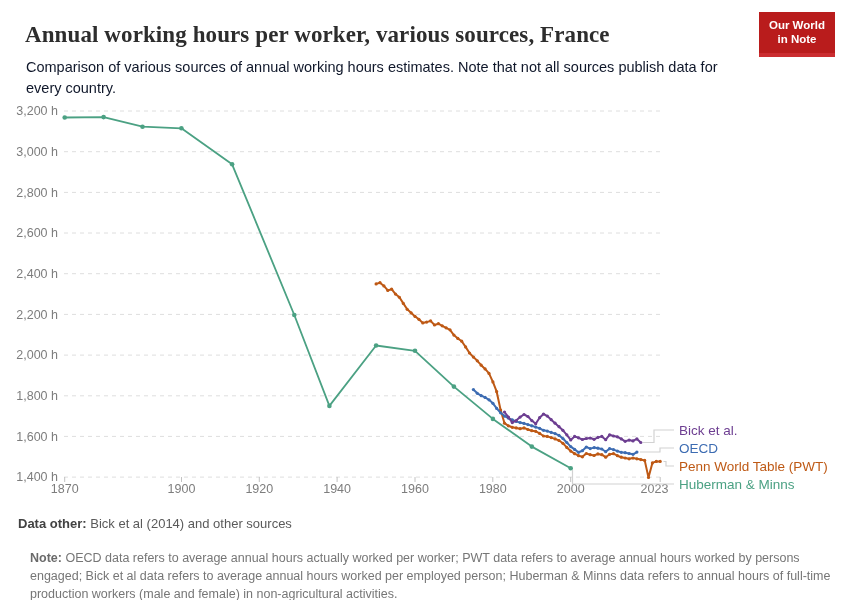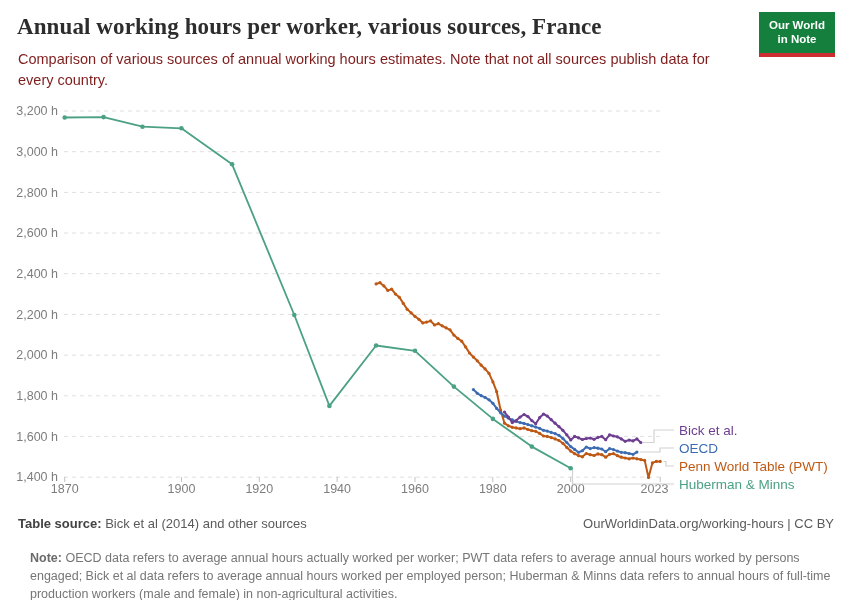--- a/index.html
+++ b/index.html
@@ -1,22 +1,22 @@
 <!DOCTYPE html>
 <html><head>
 <meta charset="utf-8">
 <style>
   html,body{margin:0;padding:0;background:#fff;}
   .page{position:relative;width:850px;height:600px;background:#ffffff;overflow:hidden;
         font-family:"Liberation Sans","DejaVu Sans",sans-serif;}
-  .title{position:absolute;left:17px;top:14px;margin:0;font-family:"Liberation Serif","DejaVu Serif",serif;
+  .title{position:absolute;left:17px;top:14px;margin:8px;font-family:"Liberation Serif","DejaVu Serif",serif;
          font-size:23px;font-weight:700;color:#2d2d2d;letter-spacing:.1px;}
-  .subtitle{position:absolute;left:18px;top:49px;width:724px;margin:0;font-size:14.5px;
-            line-height:1.42;color:#7f1d1d;}
-  .logo{position:absolute;right:15px;top:12px;width:68px;background:#15803d;color:#fff;
+  .subtitle{position:absolute;left:18px;top:49px;width:724px;margin:8px;font-size:14.5px;
+            line-height:1.42;color:#0f172a;}
+  .logo{position:absolute;right:15px;top:12px;width:68px;background:#b91c1c;color:#fff;
         text-align:center;font-size:11.5px;font-weight:700;line-height:1.25;
         padding:6px 4px 6px;border-bottom:4px solid #cb2d30;}
   .logo span{display:block;}
   svg.chart{position:absolute;left:0;top:0;}
   svg text{font-family:"Liberation Sans","DejaVu Sans",sans-serif;}
   .ticklbl{font-size:12.5px;fill:#7d7d7d;}
   .legend-label{font-size:13.5px;}
   .src-row{position:absolute;left:18px;right:16px;top:516px;display:flex;
            justify-content:space-between;font-size:13px;color:#5a5a5a;}
   .src-row b{font-weight:700;color:#424242;}
@@ -279,24 +279,23 @@
     <g text-anchor="start">
       <text class="legend-label" x="679" y="434.5" fill="#6d3e91">Bick et al.</text>
       <text class="legend-label" x="679" y="452.5" fill="#3d6cb2">OECD</text>
       <text class="legend-label" x="679" y="470.5" fill="#be5915">Penn World Table (PWT)</text>
       <text class="legend-label" x="679" y="488.5" fill="#4ba183">Huberman &amp; Minns</text>
     </g>
   </svg>
 
   <div class="src-row">
     <span>
-      <b>Table source:</b>
+      <b>Data other:</b>
       <span>Bick et al (2014) and other sources</span>
     </span>
-    <span class="owid-link">OurWorldinData.org/working-hours | CC BY</span>
   </div>
 
   <p class="note">
     <b>Note:</b>
     <span>OECD data refers to average annual hours actually worked per worker; PWT data refers to average annual hours worked by persons engaged; Bick et al data refers to average annual hours worked per employed person; Huberman &amp; Minns data refers to annual hours of full-time production workers (male and female) in non-agricultural activities.</span>
   </p>
 
 </div>
 
 </body></html>

